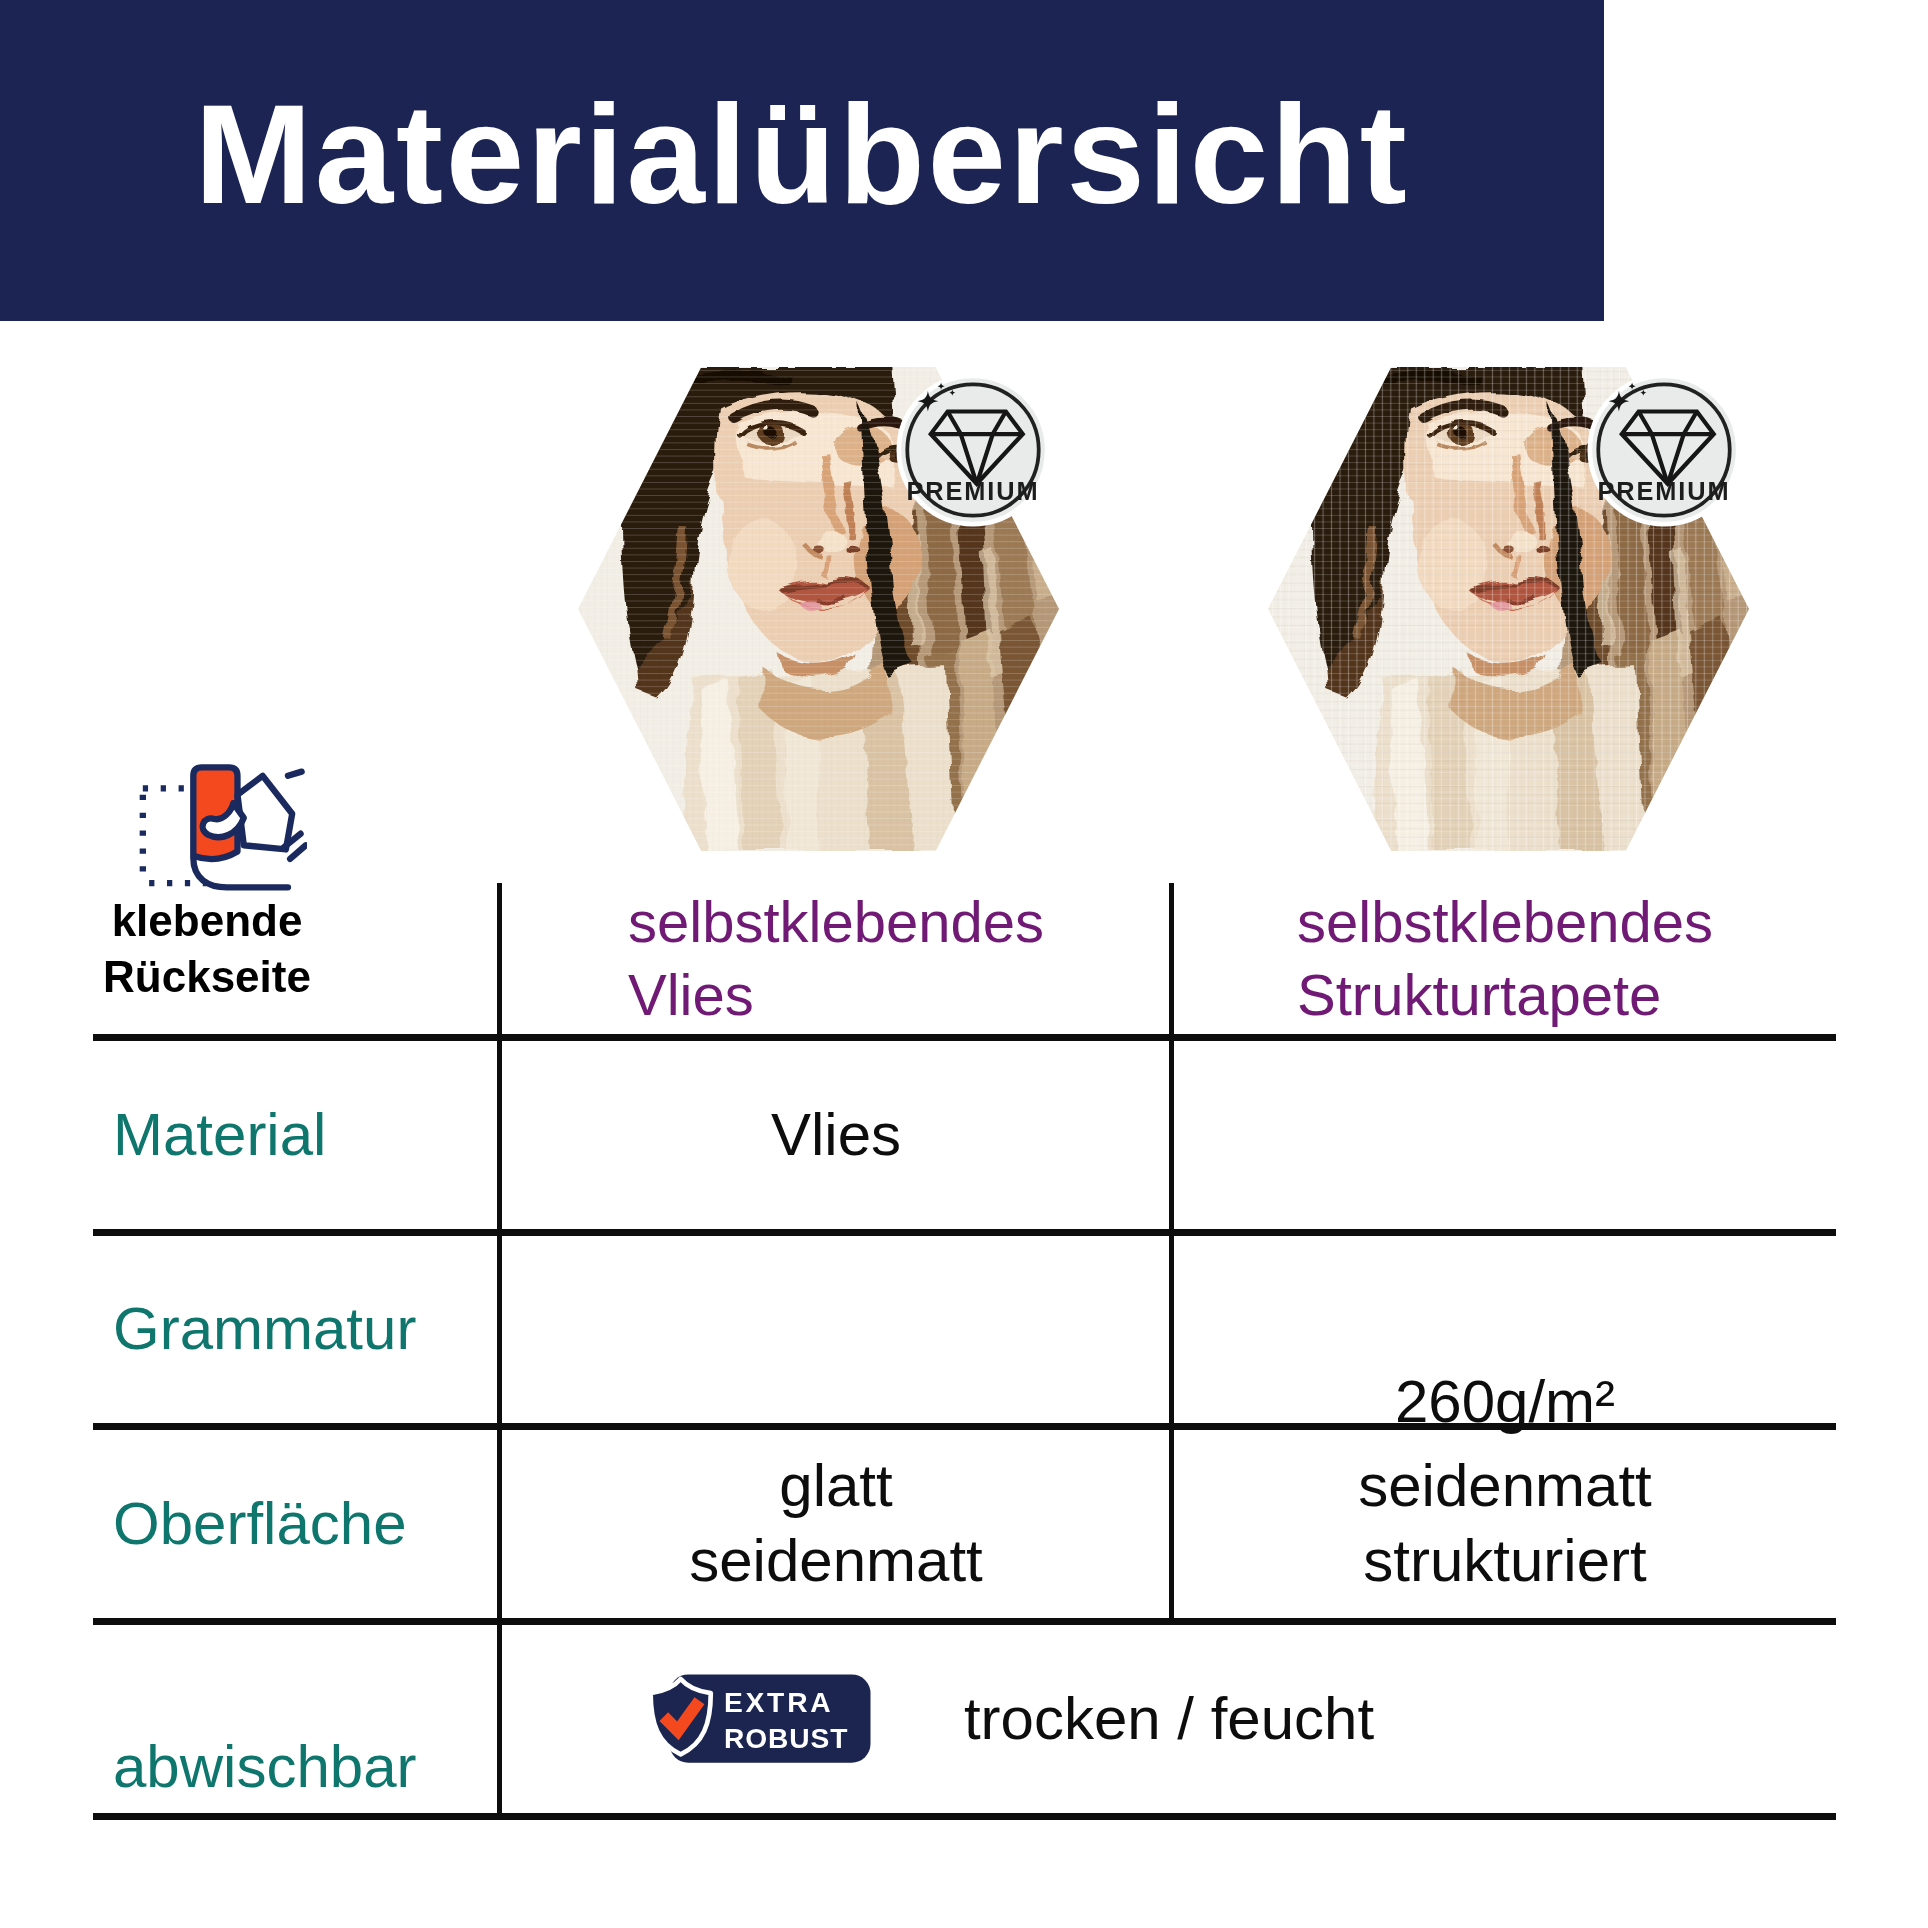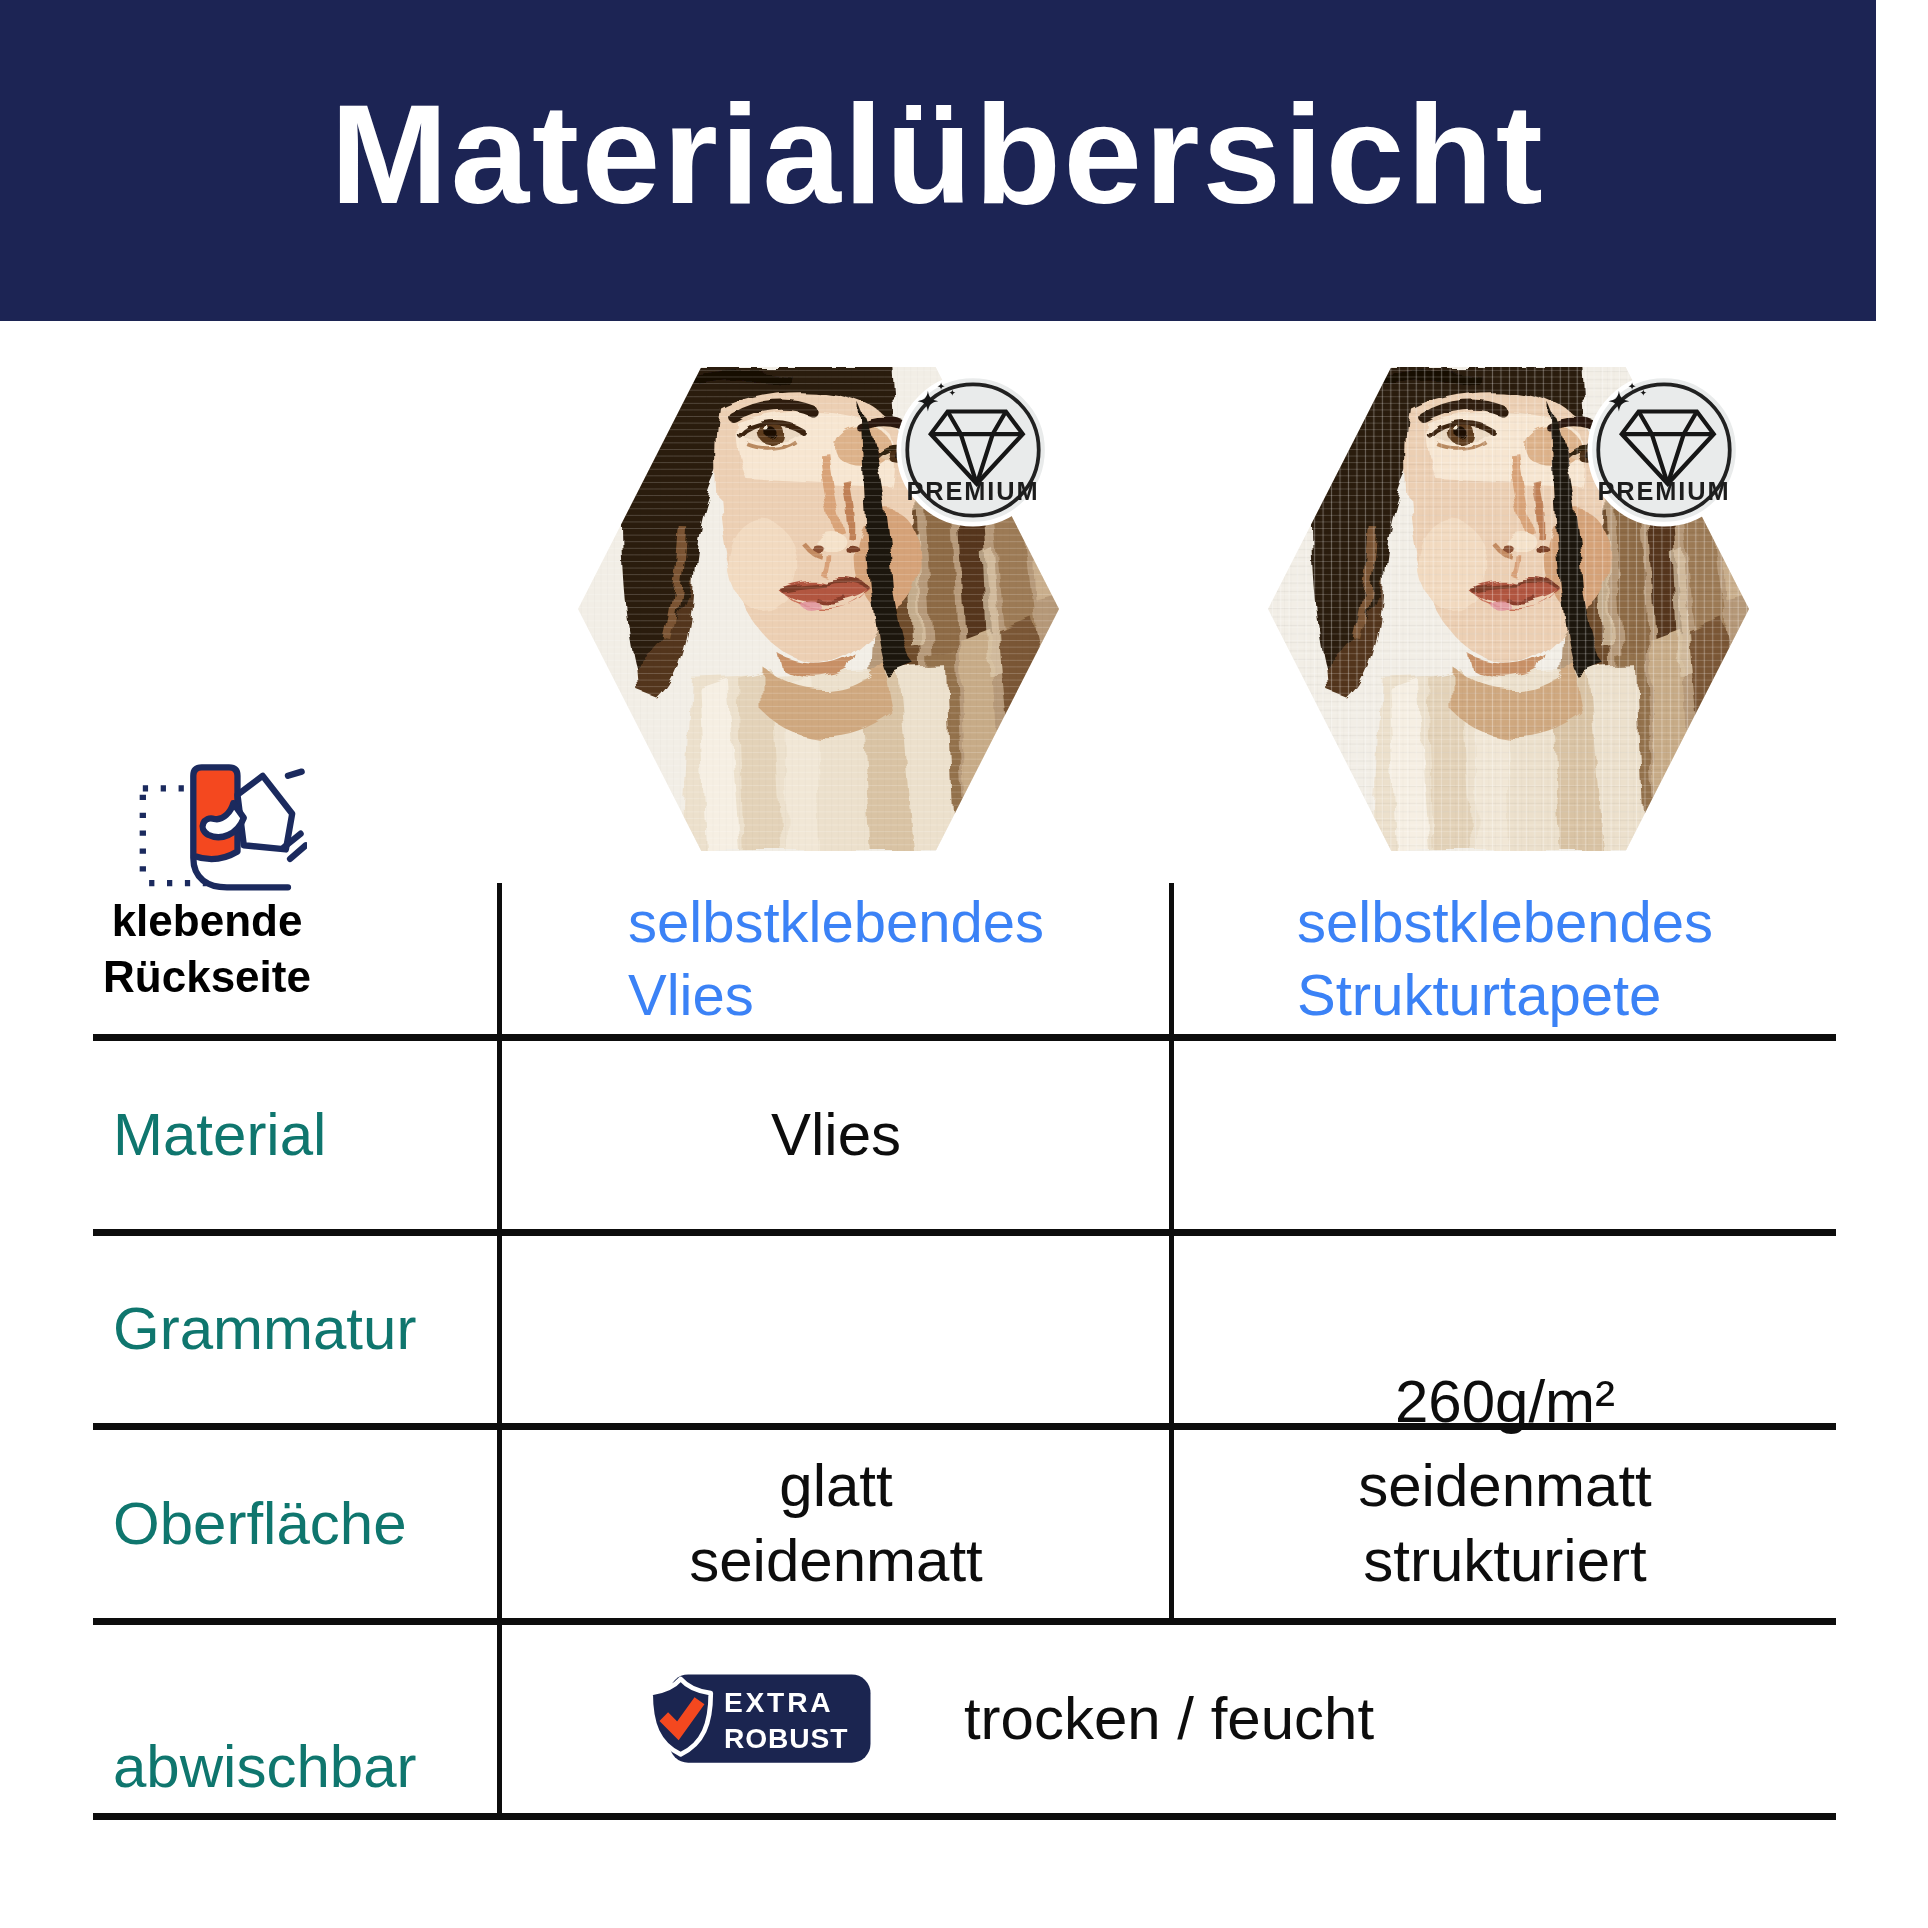--- a/index.html
+++ b/index.html
@@ -1,20 +1,20 @@
 <!DOCTYPE html>
 <html style="font-size:15px"><head>
 <meta charset="utf-8">
 <style>
   html,body{margin:0;padding:0;background:#ffffff;}
   .canvas{position:relative;width:1928px;height:1928px;background:#ffffff;overflow:hidden;
           font-family:"Liberation Sans",sans-serif;color:#0d0d0d;}
 
   
-  .band{position:absolute;left:0;top:0;width:1876px;height:321px;background:#1c2454;
+  .band{position:absolute;left:0;top:0;width:1604px;height:321px;background:#1c2454;
         display:flex;align-items:center;justify-content:center;}
   .band h1{margin:0;font-size:141px;font-weight:700;color:#ffffff;letter-spacing:2.8px;
            transform:translateY(-5.6px);}
 
   
   .hex{position:absolute;width:481px;height:484px;}
   .hex1{left:578px;top:367px;}
   .hex2{left:1268px;top:367px;}
   .premium{position:absolute;width:154px;height:154px;}
   .premium1{left:896px;top:373px;}
@@ -27,21 +27,21 @@
               font-size:44px;line-height:56px;font-weight:700;color:#000000;}
 
   
   .hline{position:absolute;left:93px;width:1743px;height:6.6px;background:#0d0d0d;}
   .vline{position:absolute;width:4.7px;background:#0d0d0d;}
   .vl1{left:497px;top:883px;height:936px;}
   .vl2{left:1169px;top:883px;height:741px;}
 
   
   .cell{position:absolute;display:flex;align-items:center;justify-content:center;
-        font-size:58px;line-height:73px;color:#3b82f6;}
+        font-size:58px;line-height:73px;color:#701a75;}
   .cell .inner{display:inline-block;text-align:left;}
   .rowlabel{position:absolute;left:113px;width:377px;display:flex;align-items:center;
             font-size:60px;color:#0f766e;}
   .val{position:absolute;display:flex;align-items:center;justify-content:center;
        font-size:60px;line-height:75px;text-align:center;color:#0d0d0d;}
 
   .col1{left:502px;width:668px;}
   .col2{left:1174px;width:662px;}
 
   .robust{position:absolute;left:637px;top:1665px;width:249px;height:109px;}

